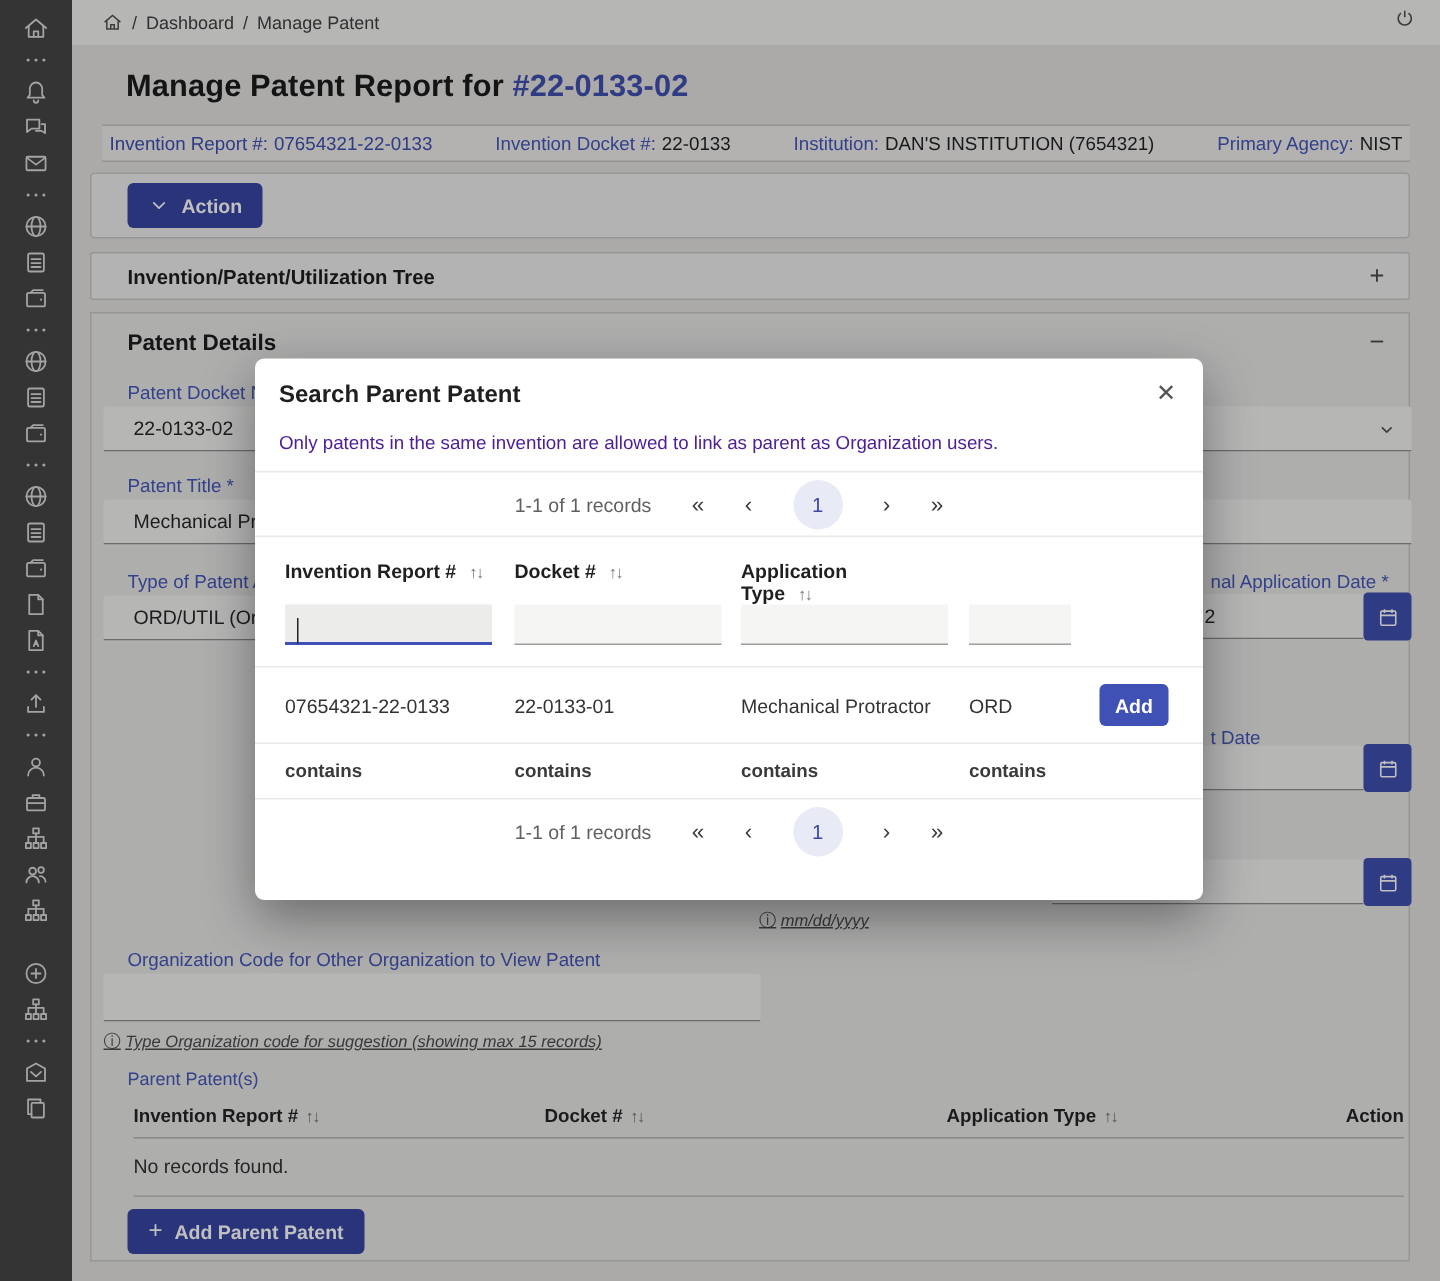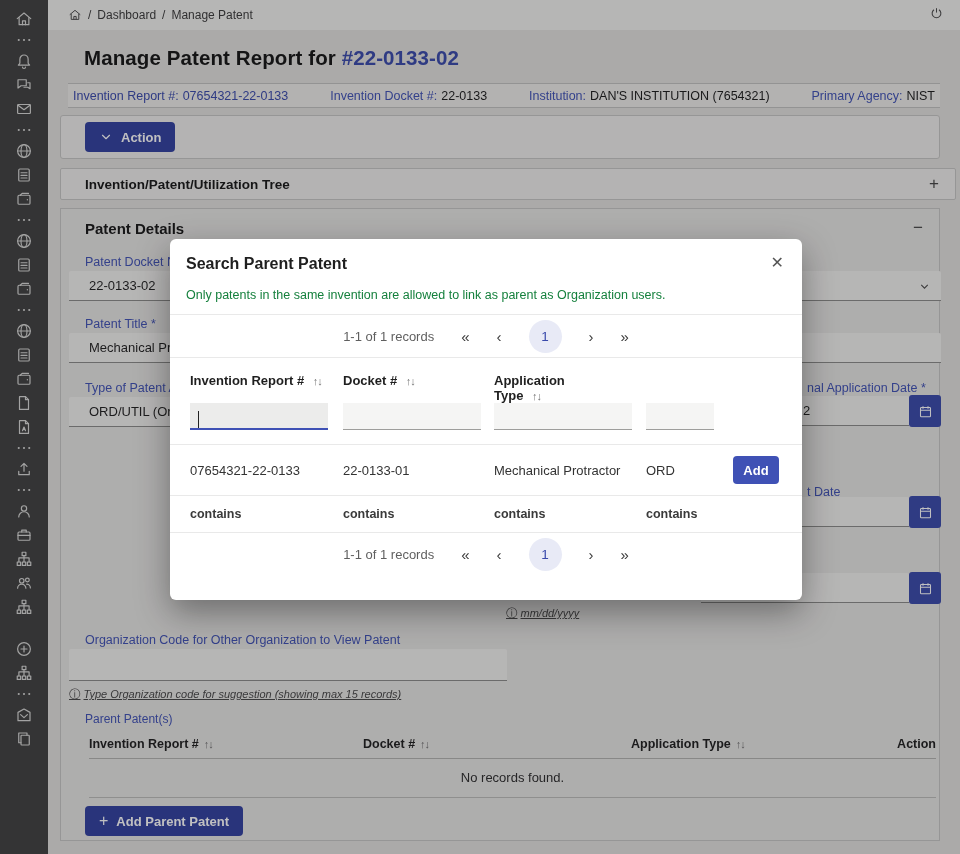--- a/index.html
+++ b/index.html
@@ -34,21 +34,21 @@
   .infobar .val { color:#1b1b1b; margin-left:4px; }
 
   .toolcard { margin:7px 20px 0 12px; height:44px; background:#efeeec; border:1px solid #c6c6c4;
     border-radius:3px; display:flex; align-items:center; justify-content:space-between; padding:0 8px 0 24px; }
   .btn { background:#303f9f; color:#fff; border:none; border-radius:4px; height:30px;
     display:inline-flex; align-items:center; gap:8px; padding:0 14px; font-size:13px; font-weight:700;
     font-family:inherit; }
   .btn svg { width:14px; height:14px; stroke:#fff; fill:none; stroke-width:2; stroke-linecap:round; stroke-linejoin:round; }
   .rightbtns { display:flex; gap:8px; }
 
-  .panel { margin:9px 4px 0 12px; background:#efeeec; border:1px solid #c6c6c4; border-radius:2px; }
+  .panel { margin:9px 20px 0 12px; background:#efeeec; border:1px solid #c6c6c4; border-radius:2px; }
   .treepanel { height:32px; display:flex; align-items:center; justify-content:space-between; padding:0 16px 0 24px; }
   .ptitle { font-size:13.5px; font-weight:700; color:#161616; }
   .toggle { font-size:17px; color:#444; }
 
   .details { position:relative; height:633px; background:#e7e6e4; margin:8px 20px 0 12px;
     border:1px solid #c6c6c4; }
   .dtitle { position:absolute; left:24px; top:11px; font-size:15px; font-weight:700; color:#161616; }
   .dtoggle { position:absolute; right:16px; top:9px; font-size:17px; color:#444; }
   .flabel { position:absolute; font-size:12.5px; color:#3f51b5; white-space:nowrap; }
   .finput { position:absolute; background:#f2f1ef; border:none; border-bottom:1px solid #8b8b89;
@@ -60,32 +60,32 @@
   .chev { position:absolute; right:10px; top:9px; }
   .chev svg { width:13px; height:13px; stroke:#4a4a4a; fill:none; stroke-width:2; }
   .hint { position:absolute; font-style:italic; font-size:11px; color:#474747; white-space:nowrap;text-decoration:underline; }
   .hint .i { font-style:normal; font-size:11.5px; margin-right:3px; }
   .ppheading { position:absolute; left:24px; top:503px; font-size:12px; color:#3f51b5; }
   .pptable { position:absolute; left:28px; top:528px; width:847px; }
   .pphead { display:flex; align-items:center; border-bottom:1px solid #b3b3b0; padding-bottom:7px; }
   .pphead .c { font-size:12.5px; font-weight:700; color:#1d1d1d; }
   .c1 { width:274px; } .c2 { width:268px; } .c3 { flex:1; } .c4 { width:60px; text-align:right; }
   .sort { font-size:11px; color:#6f6f6f; letter-spacing:-1px; margin-left:5px; font-weight:400; }
-  .pprow { font-size:13px; color:#2c2c2c; padding:11px 0 12px; border-bottom:1px solid #bcbcb9;text-align:center; }
+  .pprow { font-size:13px; color:#2c2c2c; padding:11px 0 12px; border-bottom:1px solid #bcbcb9; }
   .addbtn { position:absolute; left:24px; top:597px; }
 
   
   .overlay { position:fixed; inset:0; background:rgba(24,24,27,0.27); z-index:40; }
   .modal { position:fixed; left:170px; top:239px; width:632px; height:361px; background:#fff;
     border-radius:6px; box-shadow:0 12px 34px rgba(0,0,0,.38); z-index:60; overflow:hidden; }
   .mhead { display:flex; justify-content:space-between; align-items:flex-start; padding:16px 18px 0 16px; }
   .mtitle { font-size:16px; font-weight:700; color:#1f1f1f; }
   .mclose { border:none; background:none; font-size:16px; color:#555; padding:0; line-height:1;
     font-family:inherit; }
-  .mnote { padding:15px 16px 12px; font-size:12.5px; color:#15803d; }
+  .mnote { padding:15px 16px 12px; font-size:12.5px; color:#4c1d95; }
   .mdiv { border:none; border-top:1px solid #e9e9e9; margin:0; }
   .mpag { height:42px; display:flex; align-items:center; justify-content:center; gap:27px;
     font-size:13px; color:#5f5f5f; }
   .mpag .pbtn { background:none; border:none; font-size:15px; color:#3a3a3a; padding:0; font-family:inherit; }
   .pgc { width:33px; height:33px; border-radius:50%; background:#e8eaf6; color:#3949ab;
     display:flex; align-items:center; justify-content:center; font-size:13.5px; border:none; font-family:inherit; }
   .mtablewrap { padding:9px 0 0; }
   .mcols { display:flex; padding:0 20px; }
   .mc1 { width:153px; } .mc2 { width:151px; } .mc3 { width:152px; } .mc4 { width:87px; } .mc5 { flex:1; }
   .mh { font-size:13px; font-weight:700; color:#1f1f1f; padding-right:10px; }

